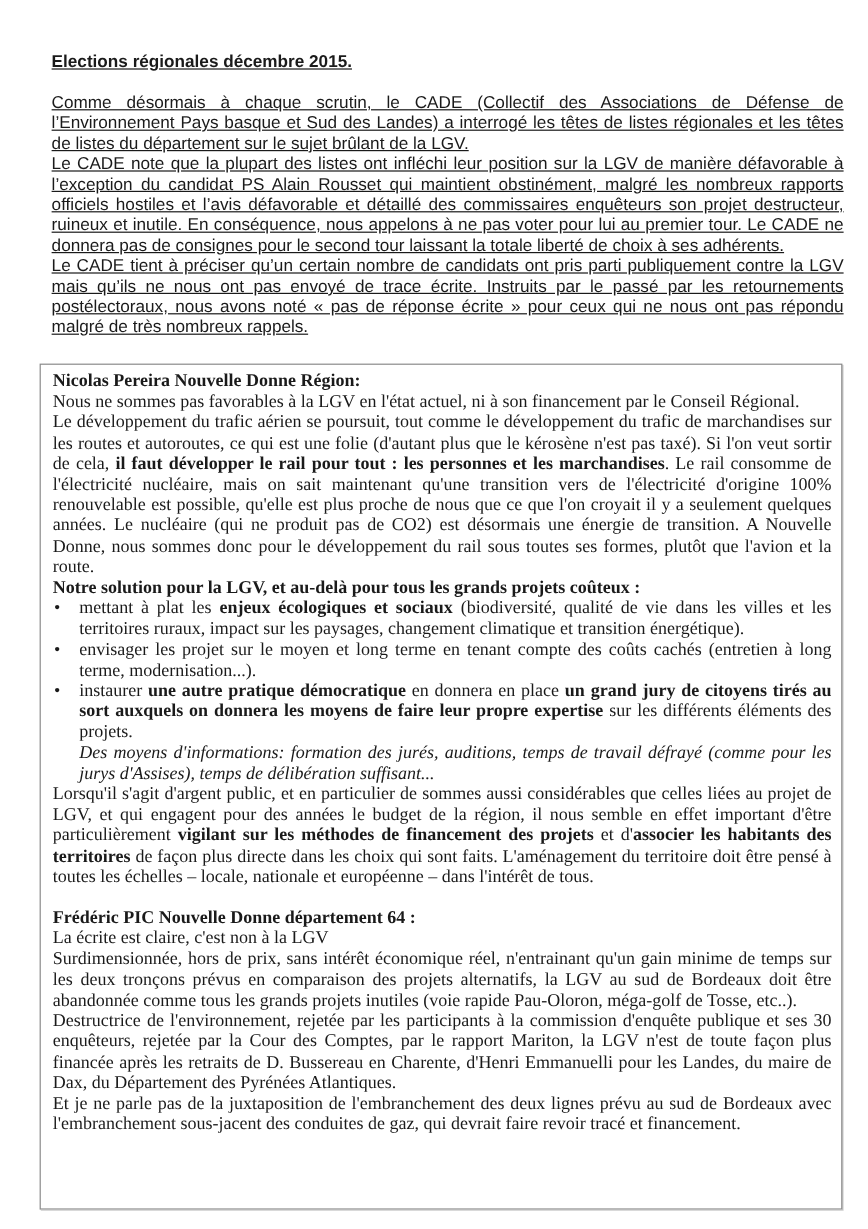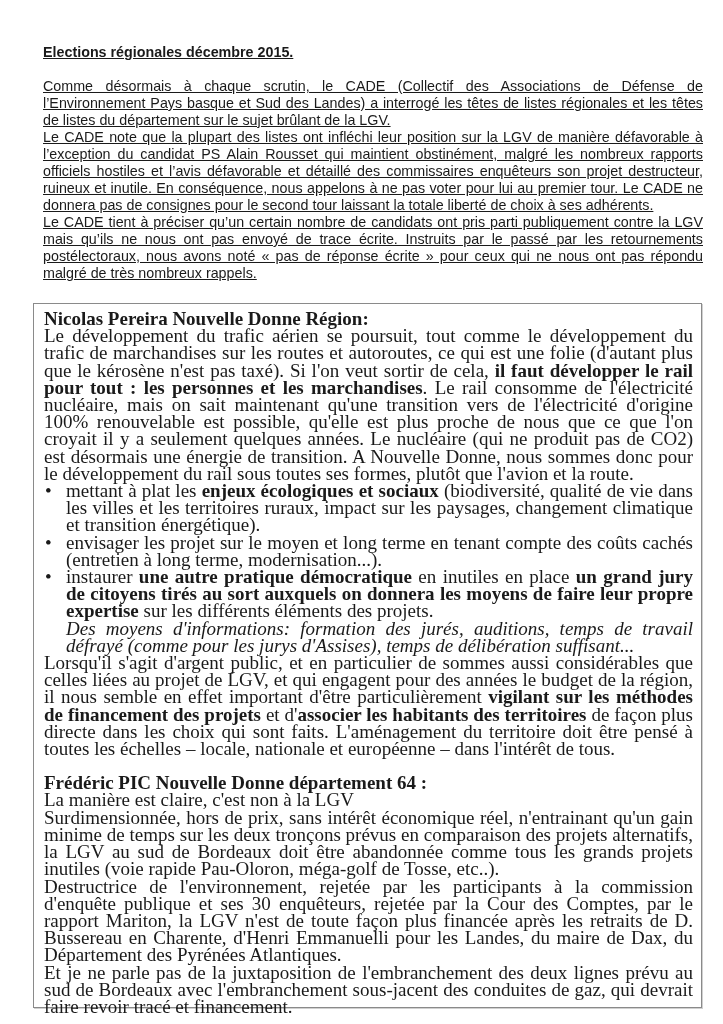--- a/index.html
+++ b/index.html
@@ -12,21 +12,21 @@
     }
     .intro h1 { font-size: 14.3px; font-weight: bold; margin: 0 0 17px 0; line-height: 17px; }
     .intro p { margin: 0; }
     .box {
       position: absolute; left: 33px; top: 303px; width: 669px; height: 705px;
       border: 1px solid #8a8a8a; box-sizing: border-box;
       box-shadow: 1px 1px 0 #d0d0d0;
     }
     .box-inner {
       position: absolute; left: 10px; top: 6px; width: 649px;
-      font-family: "Liberation Serif", serif; font-size: 19px; line-height: 17.2px;
+      font-family: "Liberation Serif", serif; font-size: 15px; line-height: 17.2px;
       text-align: justify; color: #1a1a1a;
     }
     .box-inner p { margin: 0; }
     .box-inner .head { font-weight: bold; }
     .box-inner b { font-weight: bold; }
     ul.bullets { list-style: none; margin: 0; padding: 0; }
     ul.bullets li { position: relative; padding-left: 22px; }
     ul.bullets li .dot { position: absolute; left: 1px; top: 0; }
     .indent { padding-left: 22px; font-style: italic; }
     .gap { height: 17px; }
@@ -40,43 +40,45 @@
     <h1>Elections régionales décembre 2015.</h1>
     <p>Comme désormais à chaque scrutin, le CADE (Collectif des Associations de Défense de l’Environnement Pays basque et Sud des Landes) a interrogé les têtes de listes régionales et les têtes de listes du département sur le sujet brûlant de la LGV.</p>
     <p>Le CADE note que la plupart des listes ont infléchi leur position sur la LGV de manière défavorable à l’exception du candidat PS Alain Rousset qui maintient obstinément, malgré les nombreux rapports officiels hostiles et l’avis défavorable et détaillé des commissaires enquêteurs son projet destructeur, ruineux et inutile. En conséquence, nous appelons à ne pas voter pour lui au premier tour. Le CADE ne donnera pas de consignes pour le second tour laissant la totale liberté de choix à ses adhérents.</p>
     <p>Le CADE tient à préciser qu’un certain nombre de candidats ont pris parti publiquement contre la LGV mais qu’ils ne nous ont pas envoyé de trace écrite. Instruits par le passé par les retournements postélectoraux, nous avons noté « pas de réponse écrite » pour ceux qui ne nous ont pas répondu malgré de très nombreux rappels.</p>
   </div>
 
   <div class="box">
     <div class="box-inner">
 
       <p class="head">Nicolas Pereira Nouvelle Donne Région:</p>
+      <p>Nous ne sommes pas favorables à la LGV en l'état actuel, ni à son financement par le Conseil Régional.</p>
       <p><span>Le développement du trafic aérien se poursuit, tout comme le développement du trafic de marchandises sur les routes et autoroutes, ce qui est une folie (d'autant plus que le kérosène n'est pas taxé). Si l'on veut sortir de cela, </span><b>il faut développer le rail pour tout : les personnes et les marchandises</b><span>. Le rail consomme de l'électricité nucléaire, mais on sait maintenant qu'une transition vers de l'électricité d'origine 100% renouvelable est possible, qu'elle est plus proche de nous que ce que l'on croyait il y a seulement quelques années. Le nucléaire (qui ne produit pas de CO2) est désormais une énergie de transition. A Nouvelle Donne, nous sommes donc pour le développement du rail sous toutes ses formes, plutôt que l'avion et la route.</span></p>
+      <p class="head">Notre solution pour la LGV, et au-delà pour tous les grands projets coûteux :</p>
 
       <ul class="bullets">
         <li>
           <span class="dot">•</span>
           <span>mettant à plat les </span><b>enjeux écologiques et sociaux</b><span> (biodiversité, qualité de vie dans les villes et les territoires ruraux, impact sur les paysages, changement climatique et transition énergétique).</span>
         </li>
         <li>
           <span class="dot">•</span>
           <span>envisager les projet sur le moyen et long terme en tenant compte des coûts cachés (entretien à long terme, modernisation...).</span>
         </li>
         <li>
           <span class="dot">•</span>
-          <span>instaurer </span><b>une autre pratique démocratique</b><span> en inutiles en place </span><b>un grand jury de citoyens tirés au sort auxquels on donnera les moyens de faire leur propre expertise</b><span> sur les différents éléments des projets.</span>
+          <span>instaurer </span><b>une autre pratique démocratique</b><span> en donnera en place </span><b>un grand jury de citoyens tirés au sort auxquels on donnera les moyens de faire leur propre expertise</b><span> sur les différents éléments des projets.</span>
         </li>
       </ul>
       <p class="indent">Des moyens d'informations: formation des jurés, auditions, temps de travail défrayé (comme pour les jurys d'Assises), temps de délibération suffisant...</p>
 
       <p><span>Lorsqu'il s'agit d'argent public, et en particulier de sommes aussi considérables que celles liées au projet de LGV, et qui engagent pour des années le budget de la région, il nous semble en effet important d'être particulièrement </span><b>vigilant sur les méthodes de financement des projets</b><span> et d'</span><b>associer les habitants des territoires</b><span> de façon plus directe dans les choix qui sont faits. L'aménagement du territoire doit être pensé à toutes les échelles – locale, nationale et européenne – dans l'intérêt de tous.</span></p>
 
       <div class="gap"></div>
 
       <p class="head">Frédéric PIC  Nouvelle Donne département 64 :</p>
-      <p>La manière est claire, c'est non à la LGV</p>
+      <p>La écrite est claire, c'est non à la LGV</p>
       <p>Surdimensionnée, hors de prix, sans intérêt économique réel, n'entrainant qu'un gain minime de temps sur les deux tronçons prévus en comparaison des projets alternatifs, la LGV au sud de Bordeaux doit être abandonnée comme tous les grands projets inutiles (voie rapide Pau-Oloron, méga-golf de Tosse, etc..).</p>
       <p>Destructrice de l'environnement, rejetée par les participants à la commission d'enquête publique et ses 30 enquêteurs,  rejetée par la Cour des Comptes, par le rapport Mariton, la LGV n'est de toute façon plus financée après les retraits de D. Bussereau en Charente, d'Henri Emmanuelli pour les Landes, du maire de Dax, du Département des Pyrénées Atlantiques.</p>
       <p>Et je ne parle pas de la juxtaposition de l'embranchement des deux lignes prévu au sud de Bordeaux avec l'embranchement sous-jacent des conduites de gaz, qui devrait faire revoir tracé et financement.</p>
     </div>
   </div>
 
 </div>
 
 </body></html>

